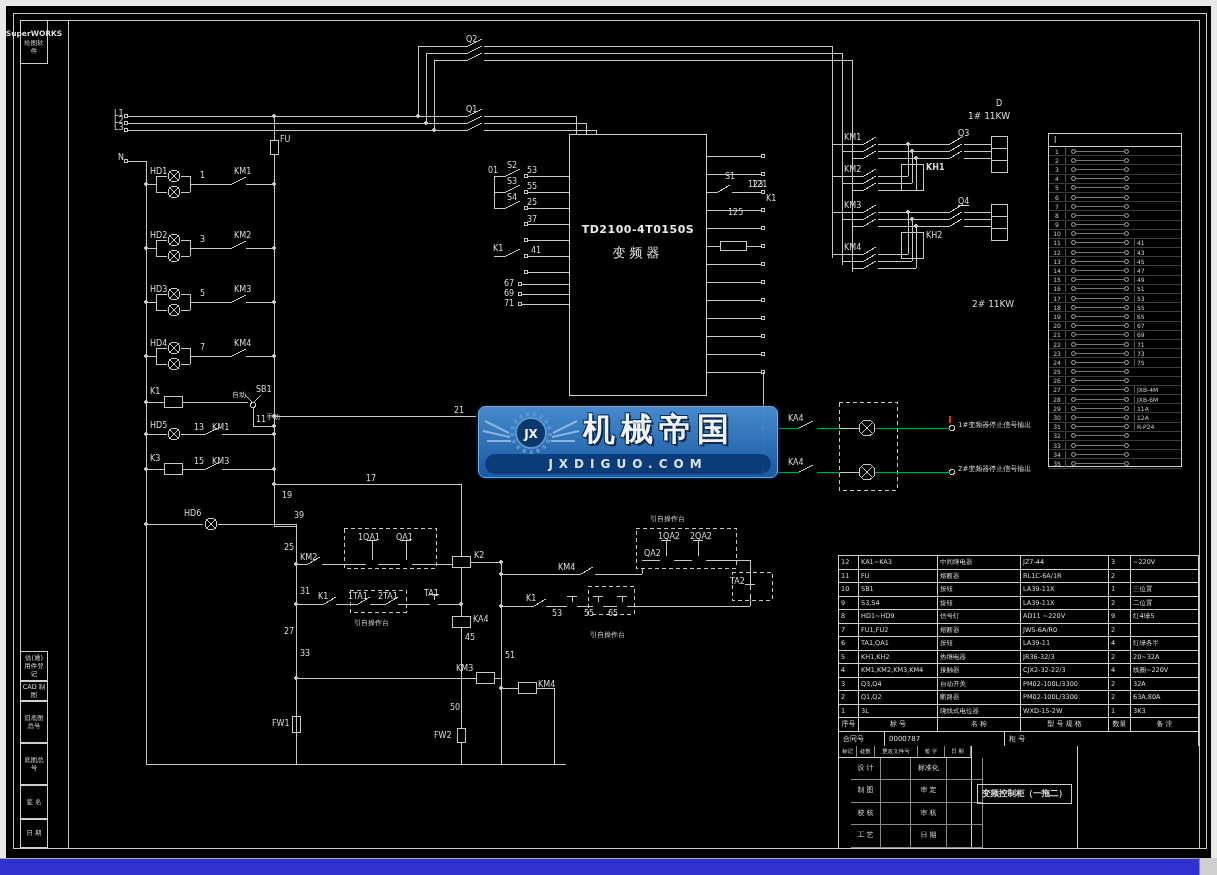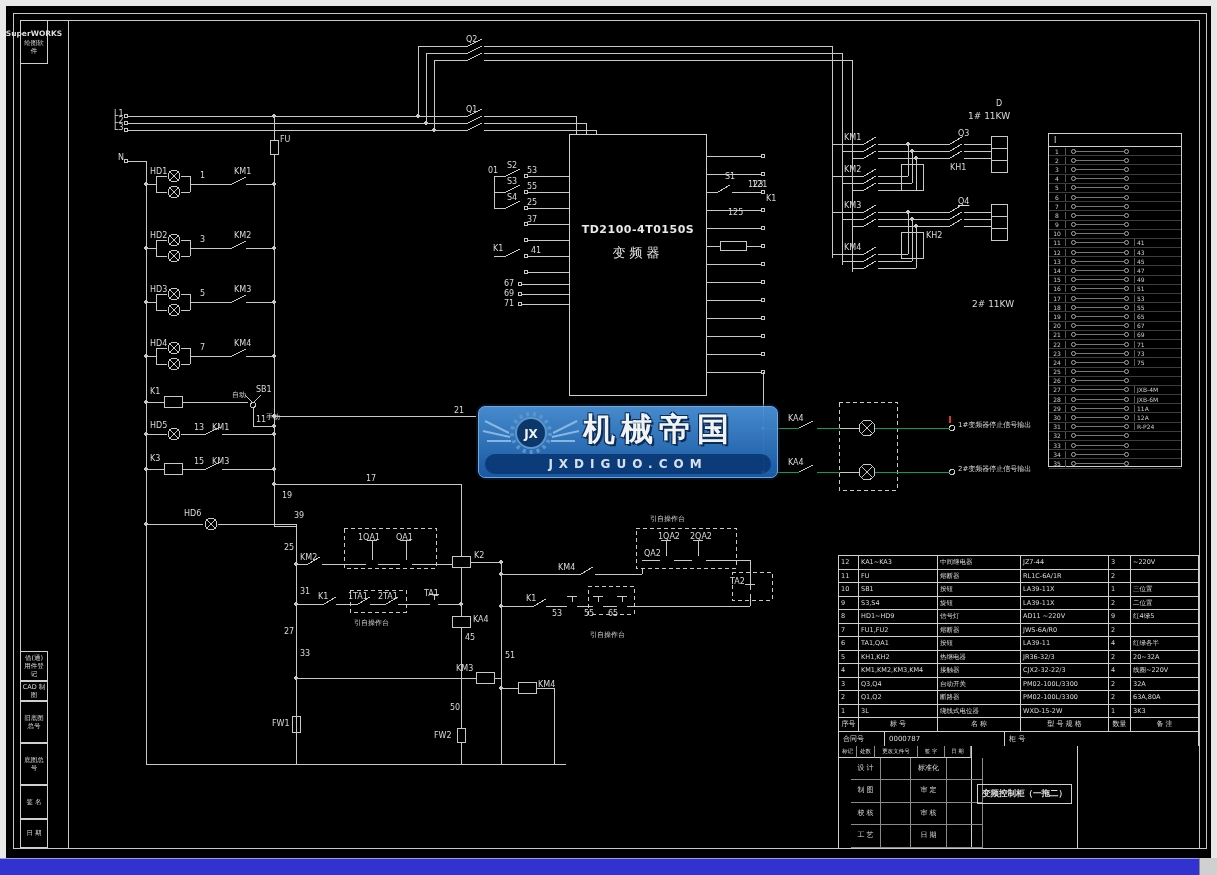--- a/index.html
+++ b/index.html
@@ -368,21 +368,21 @@
         <span class="lbl" style="left: 567px; top: 256px; font-size: 6px;">COM</span>
         <span class="lbl" style="left: 702px; top: 175px; padding-left: 44px;">121</span>
         <span class="lbl" style="left: 719px; top: 167px;">S1</span>
         <span class="lbl" style="left: 742px; top: 175px;">123</span>
         <span class="lbl" style="left: 760px; top: 189px;">K1</span>
         <span class="lbl" style="left: 722px; top: 203px;">125</span>
         <span class="lbl" style="left: 838px; top: 128px;">KM1</span>
         <span class="lbl" style="left: 838px; top: 160px;">KM2</span>
         <span class="lbl" style="left: 838px; top: 196px;">KM3</span>
         <span class="lbl" style="left: 838px; top: 238px;">KM4</span>
-        <span class="lbl" style="left: 944px; top: 158px;">KH1</span>
+        <span class="lbl" style="left: 920px; top: 158px; font-weight: bold;">KH1</span>
         <span class="lbl" style="left: 920px; top: 226px;">KH2</span>
         <span class="lbl" style="left: 952px; top: 124px;">Q3</span>
         <span class="lbl" style="left: 952px; top: 192px; text-decoration: underline;">Q4</span>
         <span class="lbl" style="left: 962px; top: 82px; font-size: 9px; margin-top: 24px;">1# 11KW</span>
         <span class="lbl" style="left: 990px; top: 94px;">D</span>
         <span class="lbl" style="left: 966px; top: 294px; font-size: 9px;">2# 11KW</span>
         <span class="lbl" style="left: 782px; top: 409px;">KA4</span>
         <span class="lbl" style="left: 782px; top: 453px;">KA4</span>
         <span class="lbl" style="left: 952px; top: 416px; font-size: 7px;">1#变频器停止信号输出</span>
         <span class="lbl" style="left: 952px; top: 460px; font-size: 7px;">2#变频器停止信号输出</span>

